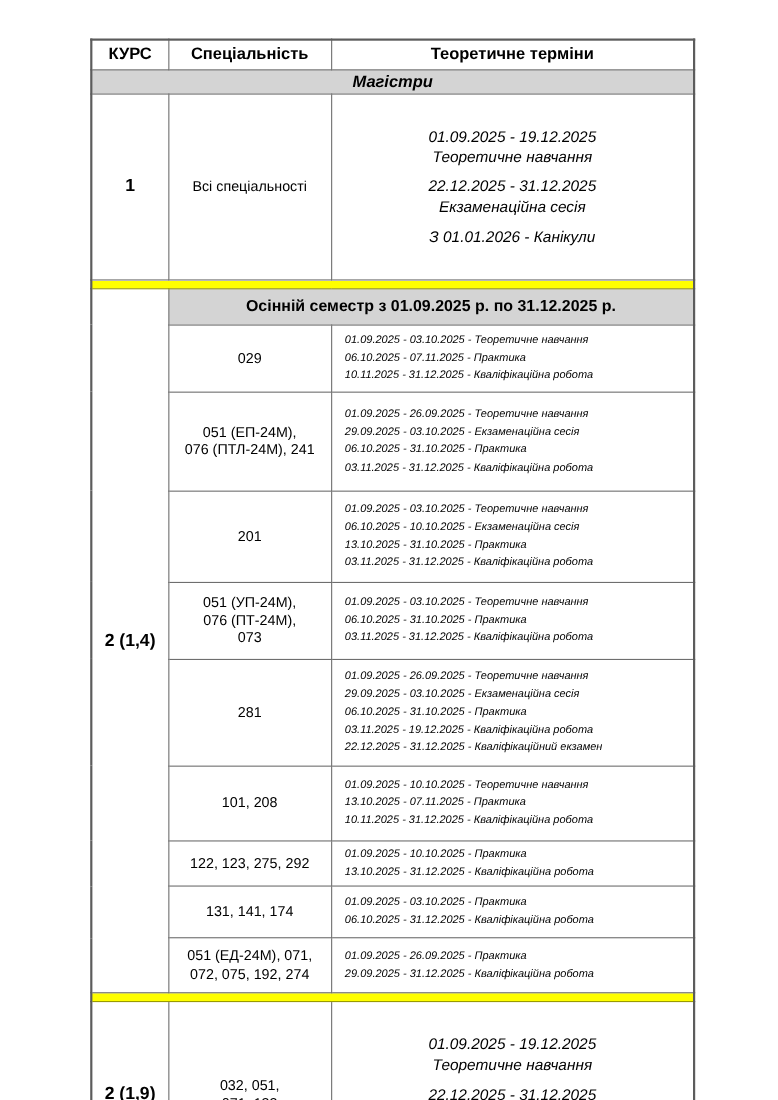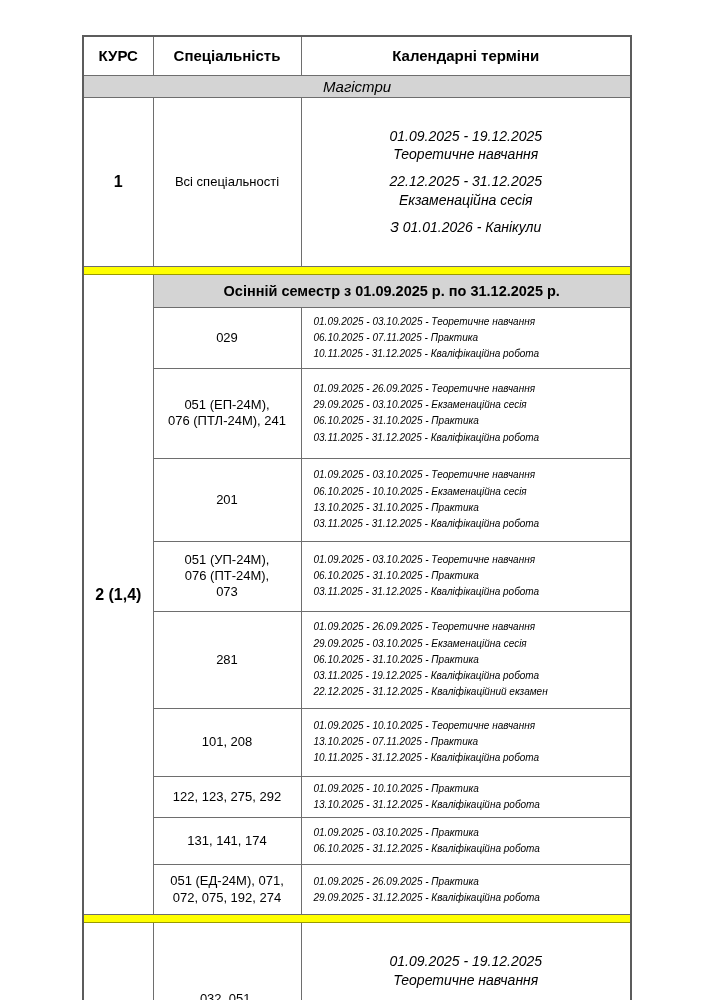--- a/index.html
+++ b/index.html
@@ -21,24 +21,24 @@
   .cal-table td,.cal-table th{
     border:1px solid var(--border);
     vertical-align:middle;text-align:center;
     overflow:hidden;
   }
   .cal-table{border:2px solid #5c5c5c;}
   col.c-course{width:70px;}
   col.c-spec{width:148px;}
   col.c-cal{width:330px;}
 
-  th.hdr{font-size:15px;font-weight:bold;height:39px;}
+  th.hdr{font-size:15px;font-weight:bold;height:27px;}
   td.group-band{
     background:var(--band-gray);height:22px;
-    font-size:15px;font-weight:normal;font-style:italic;
+    font-size:15px;font-weight:bold;font-style:italic;
   }
   td.course{font-size:16px;font-weight:bold;}
   td.spec{font-size:13px;line-height:1.25;white-space:pre-line;}
   td.periods{font-size:14px;font-style:italic;padding:20px 4px;}
   .period{white-space:pre-line;line-height:1.32;margin:9px 0;}
   td.sep{
     background:var(--sep-yellow);height:8px;padding:0;
     border-top:1px solid var(--sep-edge);
     border-bottom:1px solid var(--sep-edge);
   }
@@ -58,21 +58,21 @@
   <colgroup>
     <col class="c-course">
       <col class="c-spec">
       <col class="c-cal">
   </colgroup>
 
   <tbody>
       <tr>
     <th class="hdr">КУРС</th>
     <th class="hdr">Спеціальність</th>
-    <th class="hdr">Календарні терміни</th>
+    <th class="hdr">Теоретичне терміни</th>
   </tr>
 
   <tr>
     <td class="group-band" colspan="3">Магістри</td>
   </tr>
 
   <tr style="height:114px">
     <td class="course">1</td>
     <td class="spec">Всі спеціальності</td>
     <td class="periods">

